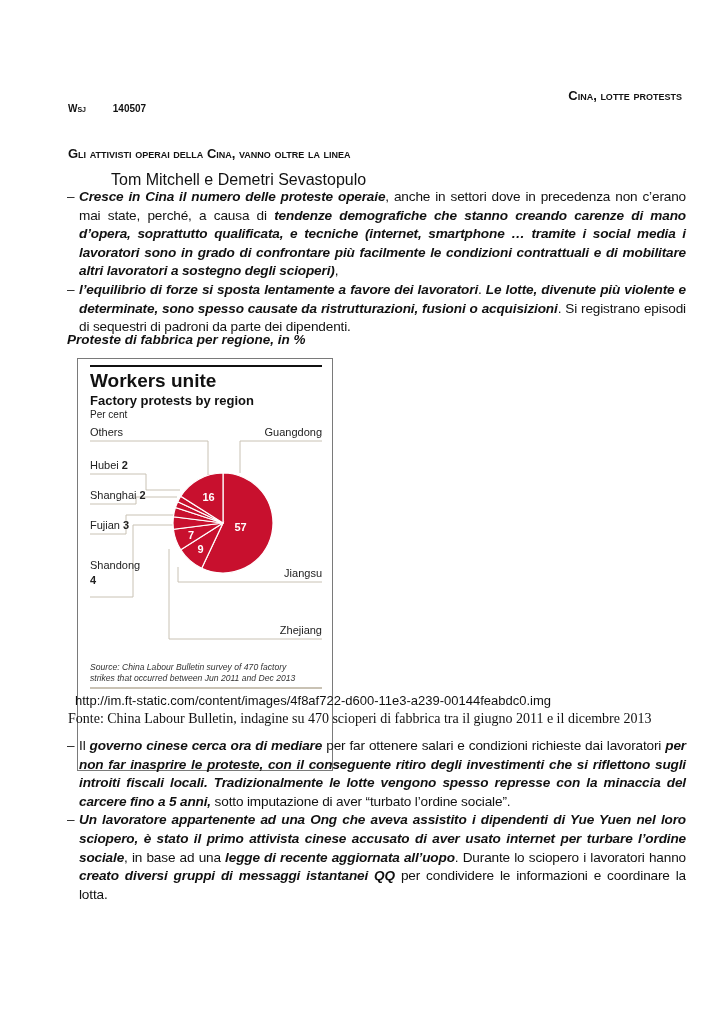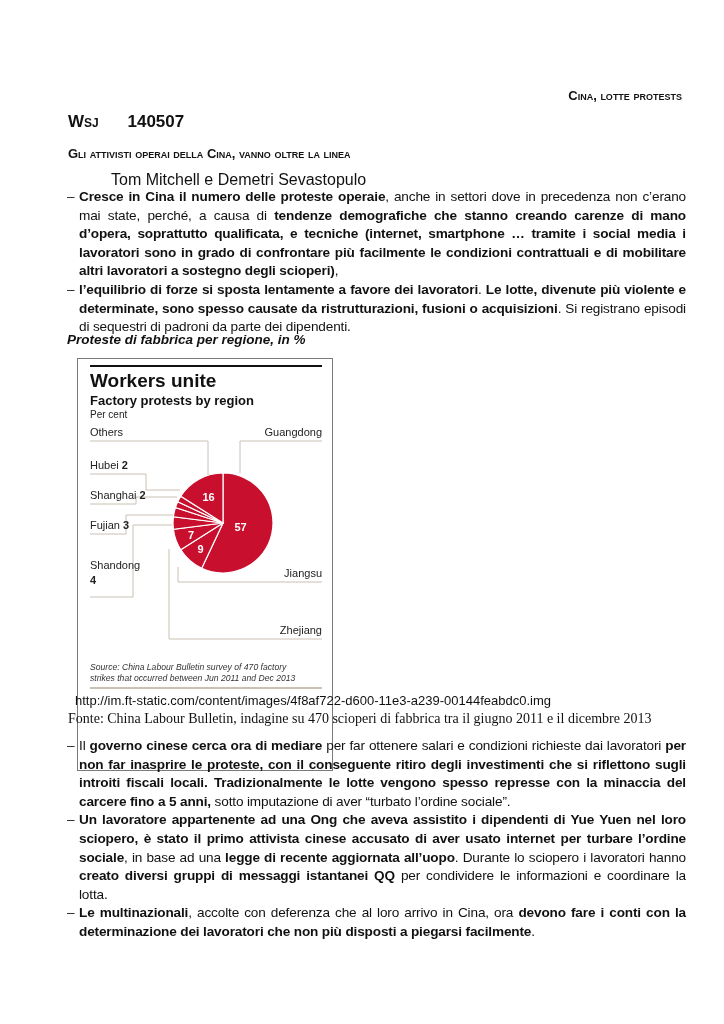--- a/index.html
+++ b/index.html
@@ -1,29 +1,29 @@
 <!DOCTYPE html>
 <html><head>
 <meta charset="utf-8">
 <style>
   html, body { margin: 0; padding: 0; background: #ffffff; }
   body { width: 724px; height: 1024px; position: relative; overflow: hidden;
          font-family: "Liberation Sans", sans-serif; color: #111; }
   .sc { font-variant: small-caps; font-weight: bold; }
   #section-tag { position: absolute; top: 88px; right: 42px; font-size: 13px; }
-  #source-line { position: absolute; top: 112px; left: 68px; font-size: 17px; }
+  #source-line { position: absolute; top: 103px; left: 68px; font-size: 10px; }
   #source-line .code { margin-left: 24px; font-weight: bold; }
   #article-title { position: absolute; top: 146px; left: 68px; font-size: 13px; }
   #authors { position: absolute; top: 171px; left: 111px; font-size: 16px; }
   .bullets { position: absolute; left: 68px; width: 618px; margin: 0; padding: 0; list-style: none;
              font-family: "Liberation Sans", sans-serif; font-size: 13.6px; line-height: 18.6px;
              text-align: justify; letter-spacing: -0.15px; }
   .bullets li { position: relative; padding-left: 11px; }
   .bullets li::before { content: "\2013"; position: absolute; left: -1px; top: 0; }
-  .bullets b { font-weight: bold; }
+  .bullets b { font-weight: bold; font-style: italic; }
   #bullets-1 { top: 188px; }
   #bullets-2 { top: 737px; }
   #chart-caption { position: absolute; top: 332px; left: 67px; font-size: 13.5px; font-weight: bold; font-style: italic; }
   #chart-frame { position: absolute; left: 77px; top: 358px; width: 256px; height: 413px;
                  border: 1px solid #7a7a7a; box-sizing: border-box; background: #fff; }
   #chart-svg { position: absolute; left: 0; top: 0; }
   #img-url { position: absolute; top: 693px; left: 75px; font-size: 13px; }
   #fonte { position: absolute; top: 711px; left: 68px; font-size: 14px; font-family: "Liberation Serif", serif; }
 </style>
 </head>
@@ -93,14 +93,13 @@
     <line x1="12" y1="329" x2="244" y2="329" stroke="#c9c2b4" stroke-width="2"></line>
   </svg>
 </div>
 
 <div id="img-url">http://im.ft-static.com/content/images/4f8af722-d600-11e3-a239-00144feabdc0.img</div>
 <div id="fonte">Fonte: China Labour Bulletin, indagine su 470 scioperi di fabbrica tra il giugno 2011 e il dicembre 2013</div>
 
 <ul id="bullets-2" class="bullets">
     <li><span>Il </span><b>governo cinese cerca ora di mediare</b><span> per far ottenere salari e condizioni richieste dai lavoratori </span><b>per non far inasprire le proteste, con il conseguente ritiro degli investimenti che si riflettono sugli introiti fiscali locali. Tradizionalmente le lotte vengono spesso represse con la minaccia del carcere fino a 5 anni,</b><span> sotto imputazione di aver “turbato l’ordine sociale”.</span></li>
     <li><b>Un lavoratore appartenente ad una Ong che aveva assistito i dipendenti di Yue Yuen nel loro sciopero, è stato il primo attivista cinese accusato di aver usato internet per turbare l’ordine sociale</b><span>, in base ad una </span><b>legge di recente aggiornata all’uopo</b><span>. Durante lo sciopero i lavoratori hanno </span><b>creato diversi gruppi di messaggi istantanei QQ</b><span> per condividere le informazioni e coordinare la lotta.</span></li>
-    <li><b>Le multinazionali</b><span>, accolte con deferenza che al loro arrivo in Cina, ora </span><b>devono fare i conti con la determinazione dei lavoratori che non più disposti a piegarsi facilmente</b><span>.</span></li>
   </ul>
 
 </body></html>

